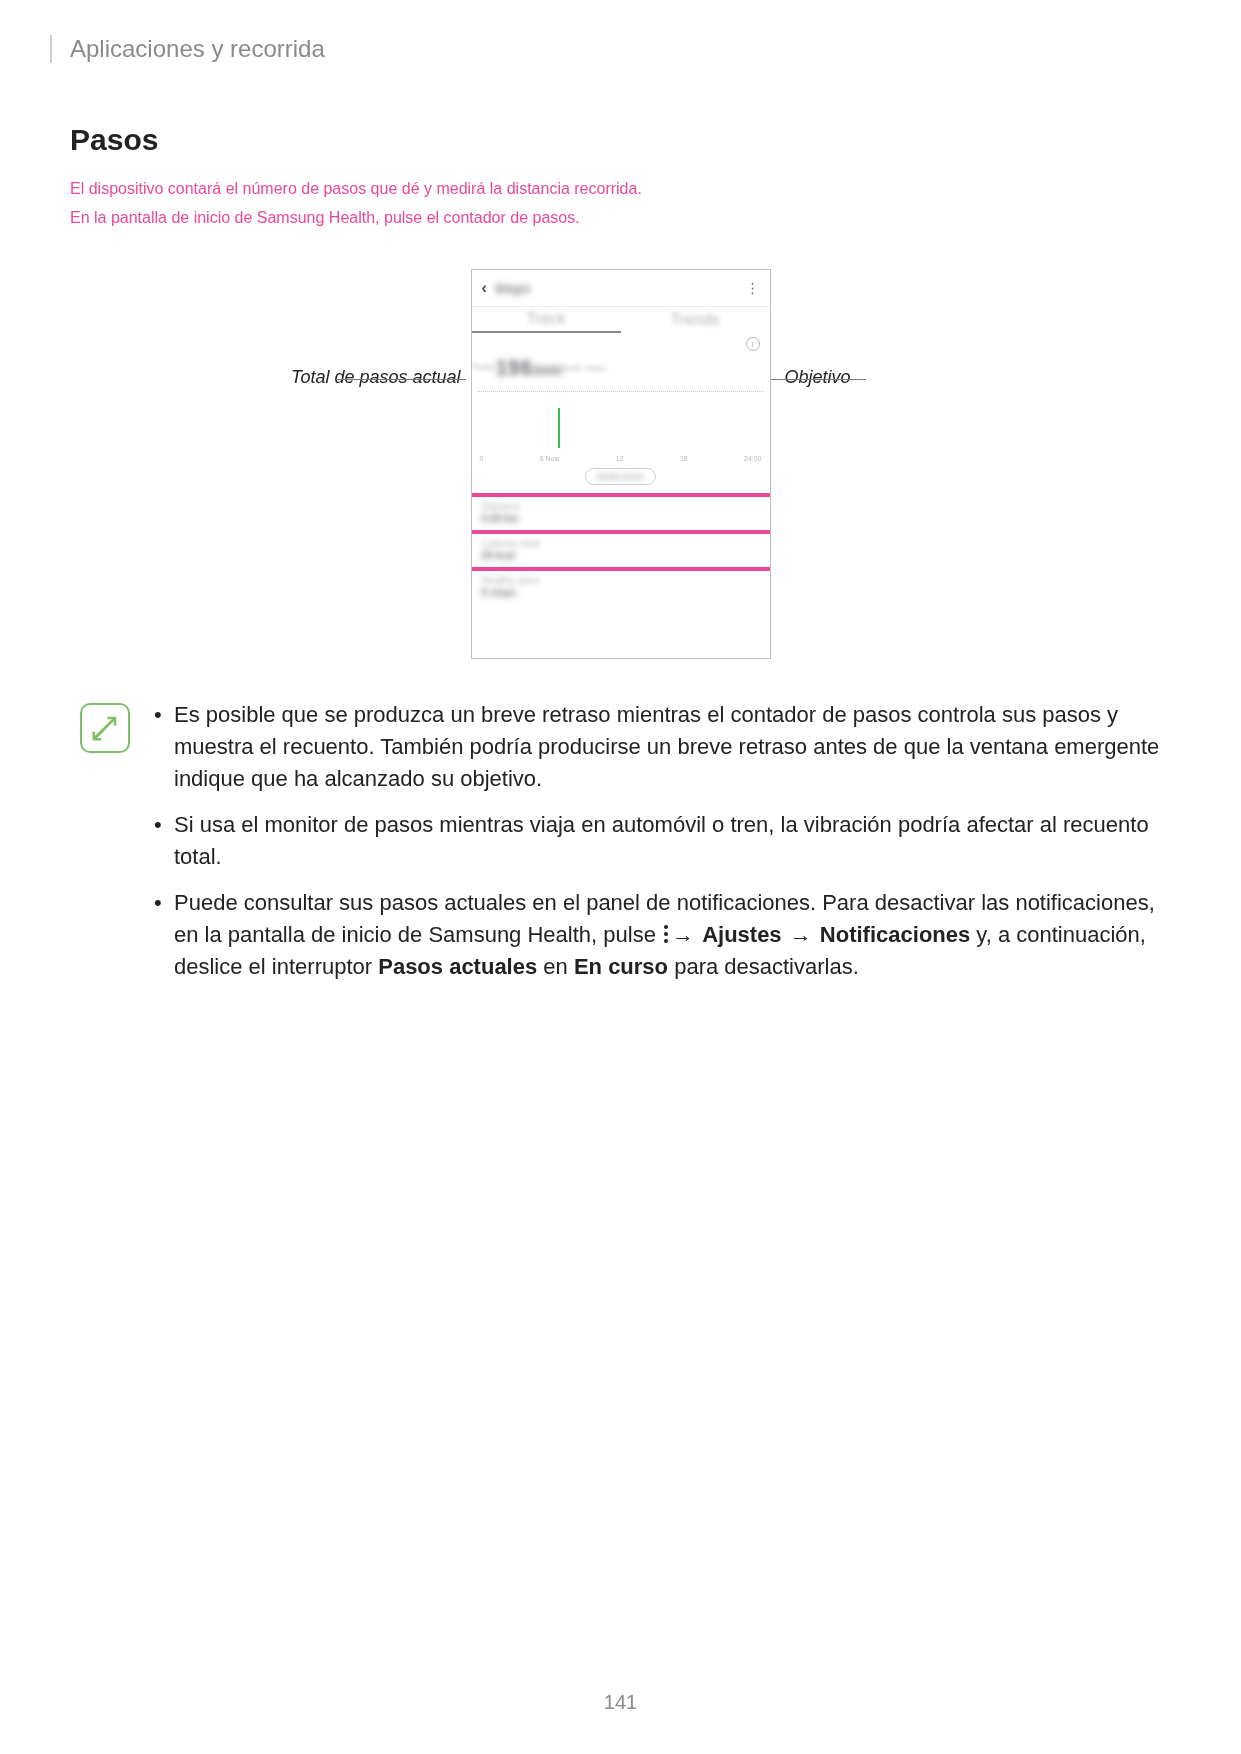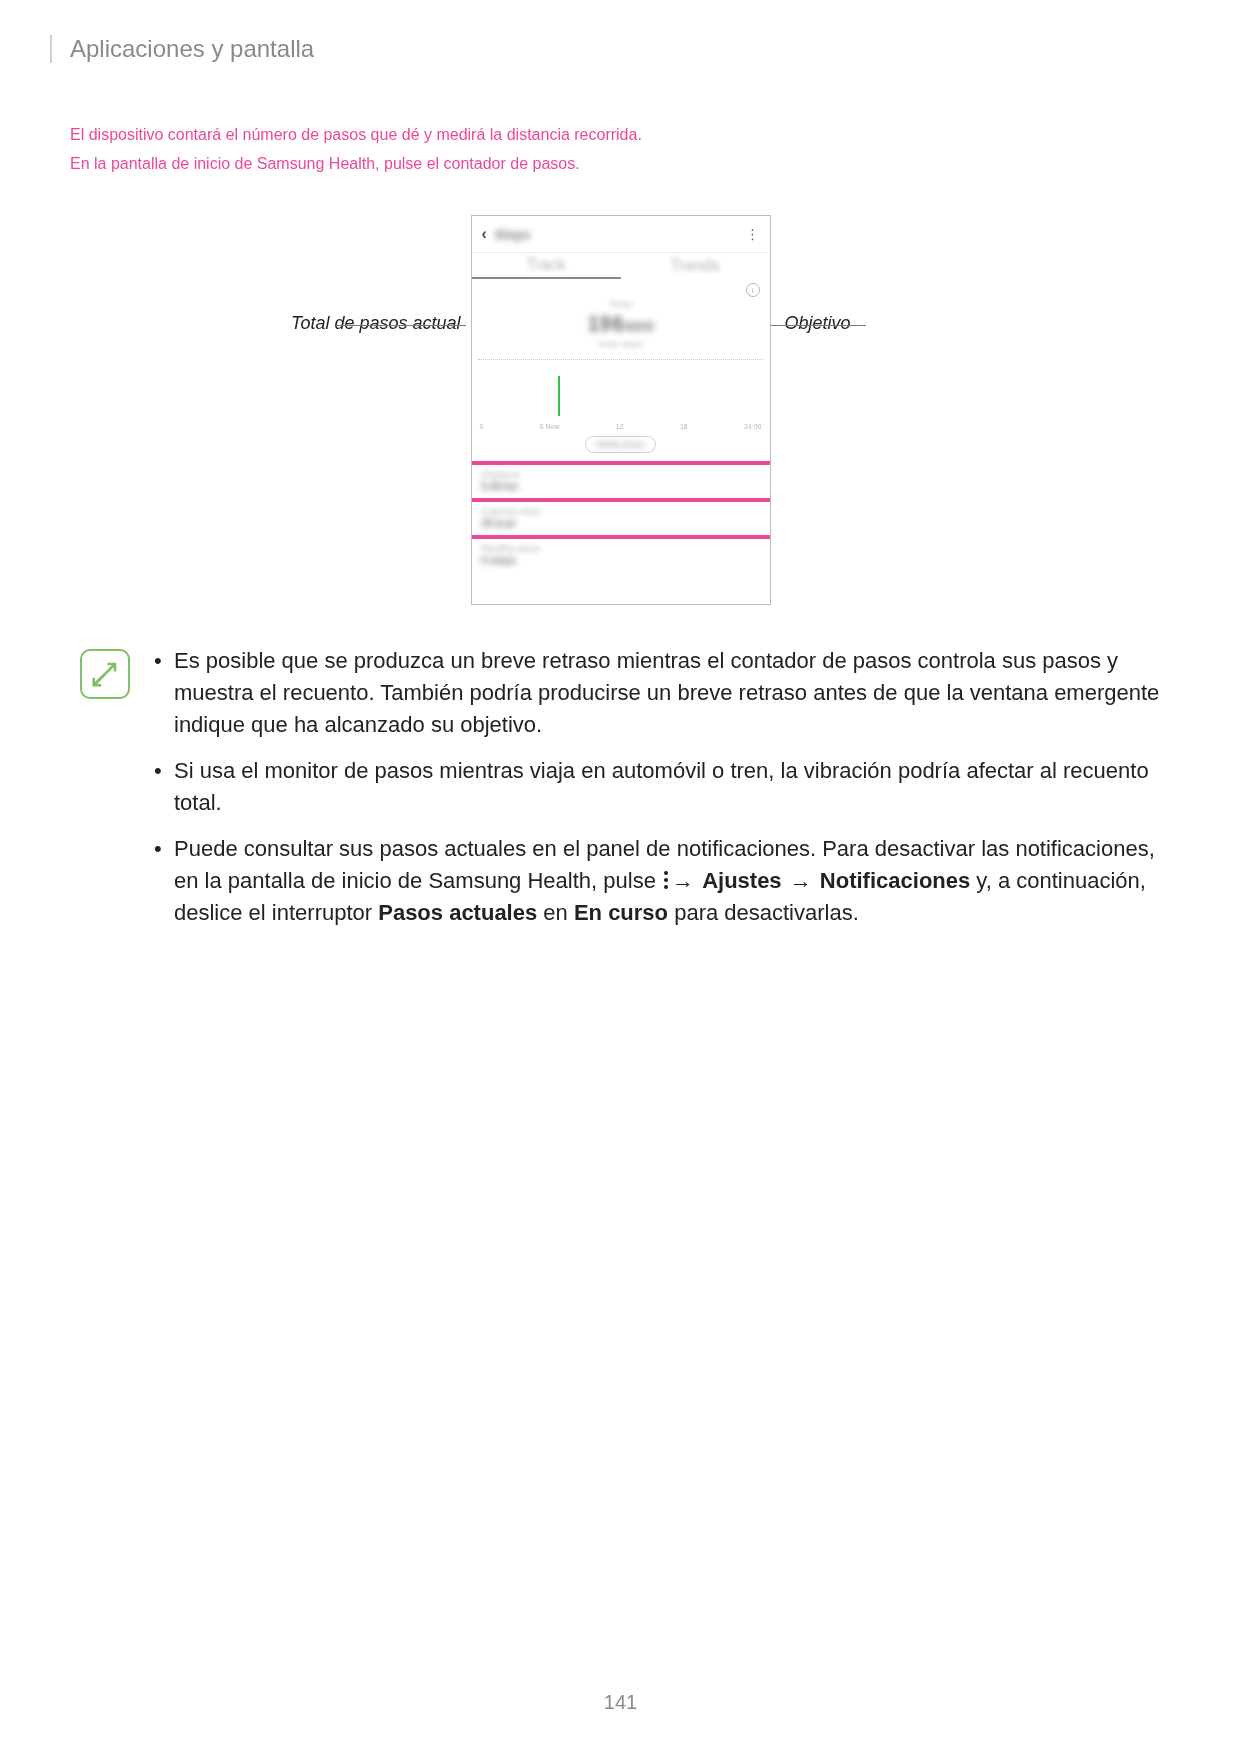--- a/index.html
+++ b/index.html
@@ -98,21 +98,21 @@
     align-items:center;
     justify-content:flex-end;
     padding:4px 10px 0 10px;
   }
   .info-circle {
     width:12px;height:12px;border:1px solid #b5b5b5;border-radius:50%;
     display:flex;align-items:center;justify-content:center;
     font-size:8px;color:#b5b5b5;
   }
   .center-col {
-    display:flex;flex-direction:column;align-items:center;
+    display:flex;flex-direction:row;align-items:center;
     margin-top:2px;
   }
   .today {
     font-size:9px;
   }
   .bignum {
     font-size:22px;
     font-weight:bold;
     margin-top:2px;
   }
@@ -246,23 +246,24 @@
     left:0;right:0;
     text-align:center;
     color:#8a8a8a;
     font-size:20px;
   }
 </style>
 </head>
 <body>
 
 <div class="page">
-  <div class="header-bar">Aplicaciones y pantalla</div>
+  <div class="header-bar">Aplicaciones y recorrida</div>
 
   <div class="content">
+    <h2 class="section-title">Pasos</h2>
     <p class="body-text">El dispositivo contará el número de pasos que dé y medirá la distancia recorrida.</p>
     <p class="body-text">En la pantalla de inicio de Samsung Health, pulse el contador de pasos.</p>
 
     <div class="figure-wrap">
       <div class="figure figure-area">
 
         <div class="callout callout-left">Total de pasos actual</div>
         <div class="lead-left-adj"></div>
 
         <div class="callout callout-right">Objetivo</div>

